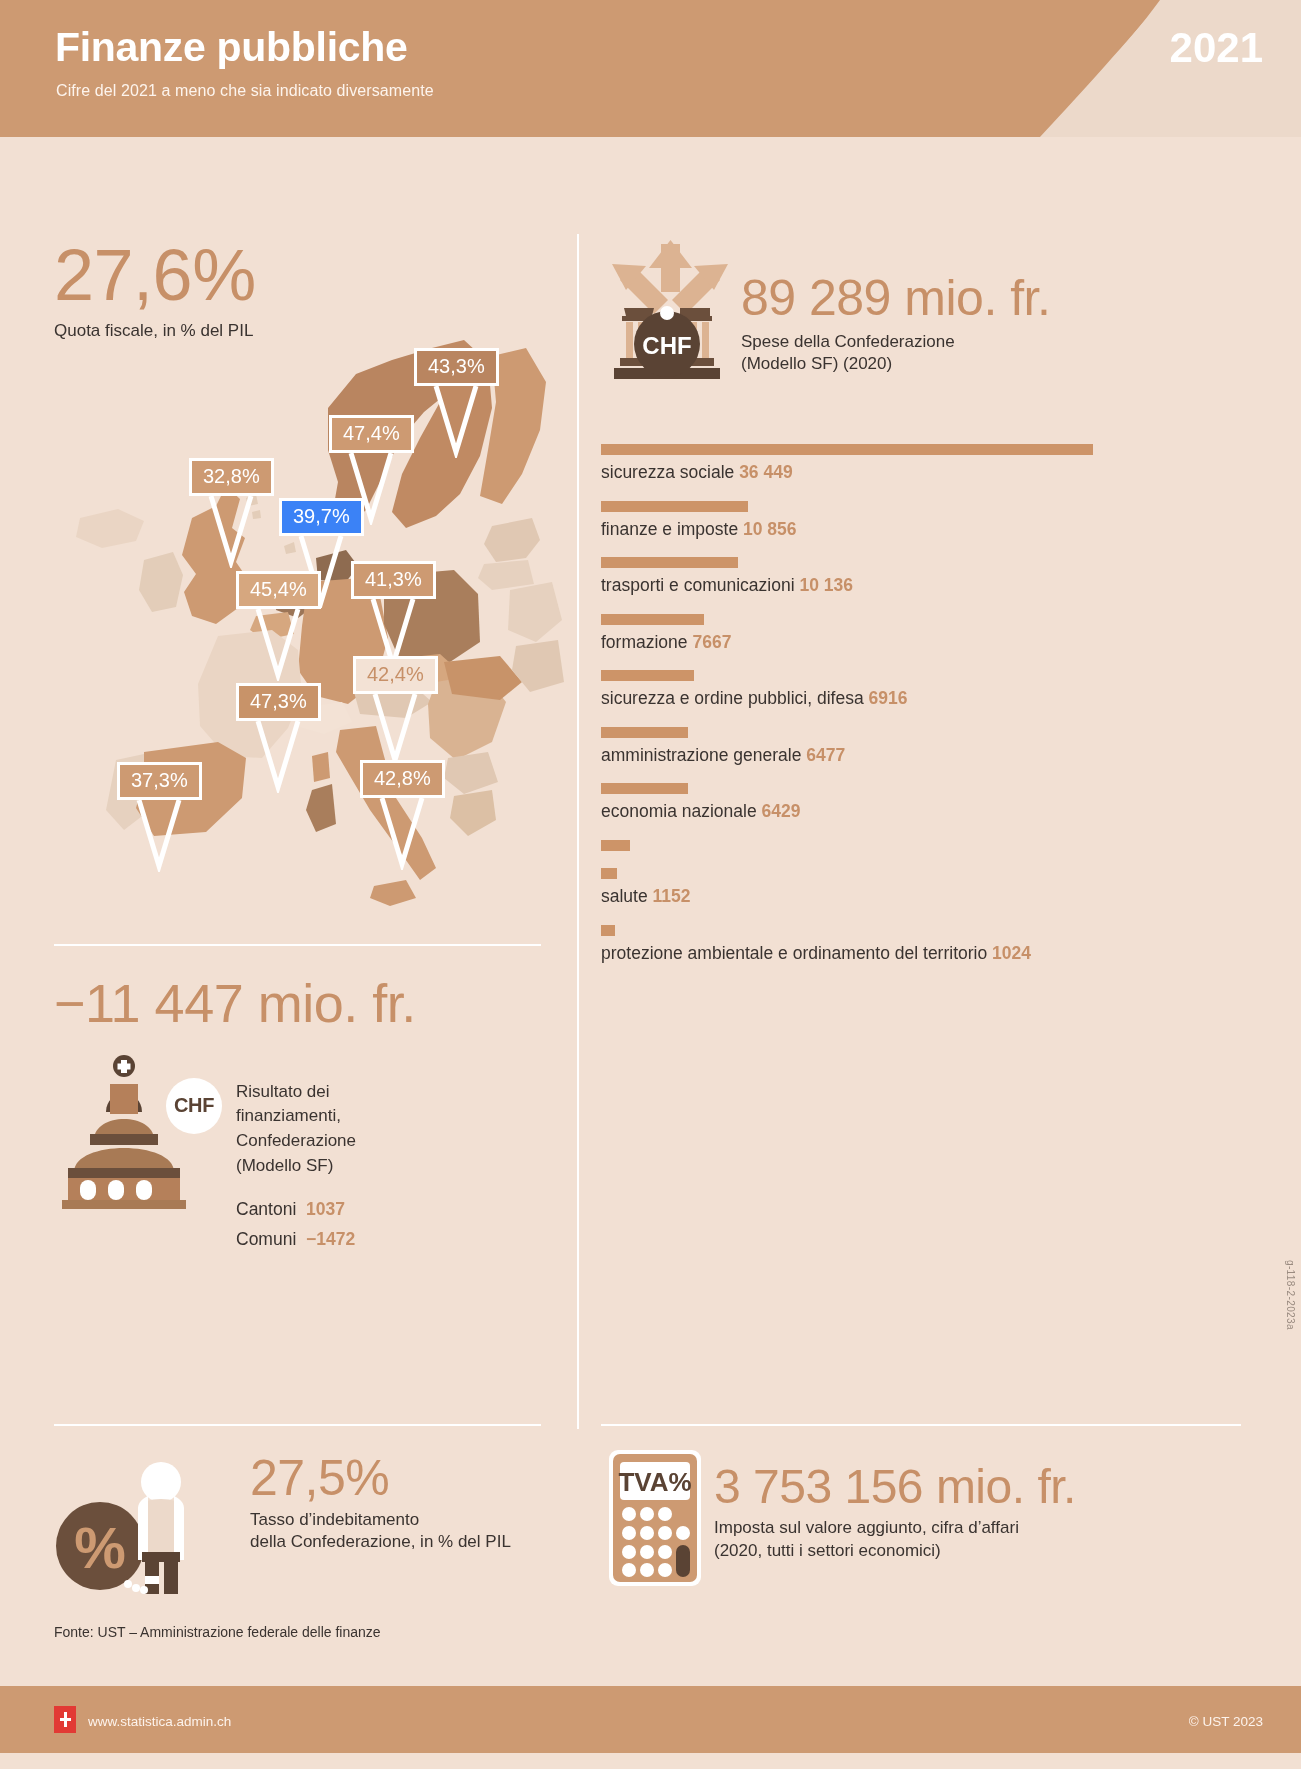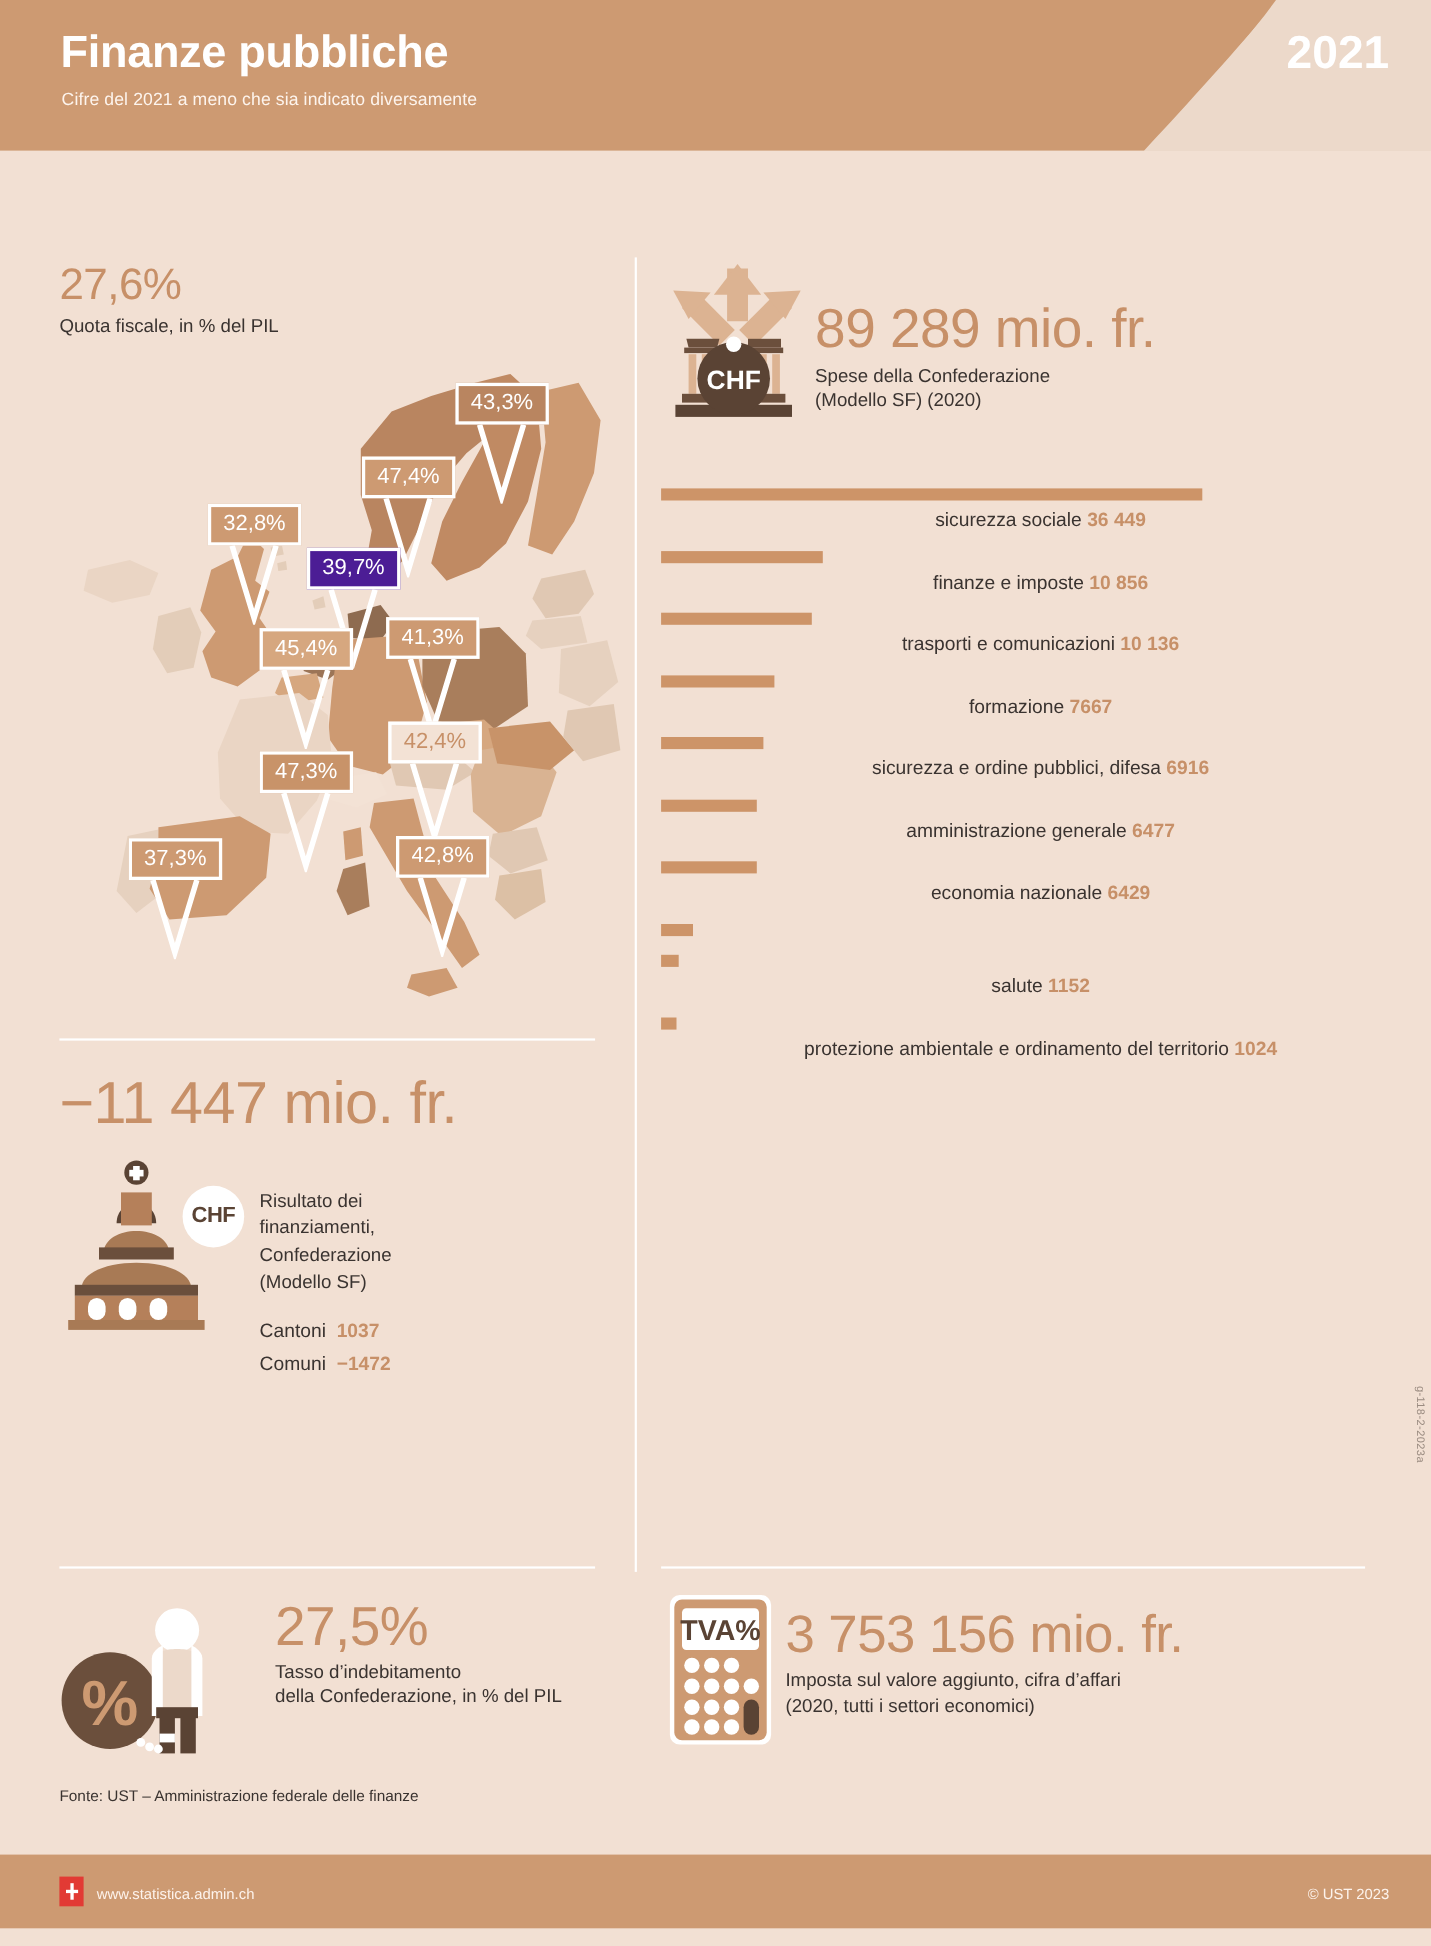--- a/index.html
+++ b/index.html
@@ -39,21 +39,21 @@
   .vdiv {
     position: absolute; left: 577px; top: 234px;
     width: 2px; height: 1195px; background: #ffffff;
   }
   .hdiv {
     position: absolute; height: 2px; background: #ffffff;
   }
 
   
   .big-num {
-    font-size: 40px; color: #c79068; font-weight: 300; letter-spacing: -0.5px;
+    font-size: 72px; color: #c79068; font-weight: 300; letter-spacing: -0.5px;
     line-height: 1.05; white-space: nowrap;
   }
   .cap { font-size: 17px; color: #3a3330; line-height: 1.35; }
 
   #tax-quota { position: absolute; left: 54px; top: 238px; }
   #tax-quota .cap { margin-top: 6px; }
 
   
   .map-wrap { position: absolute; left: 40px; top: 290px; width: 530px; height: 640px; }
   .map-wrap svg { display:block; }
@@ -99,21 +99,21 @@
   .exp-text { position: absolute; left: 140px; top: 12px; }
   .exp-text .big-num { font-size: 50px; margin-top: 20px; }
   .exp-text .cap { margin-top: 6px; }
 
   
   #bar-list { position: absolute; left: 601px; top: 444px; width: 690px; }
   .bar-item { margin-bottom: 17.5px; }
   .bar {
     height: 11px; background: #cd9468; margin-bottom: 7px;
   }
-  .bar-label { font-size: 17.5px; color: #3a3330; white-space: nowrap; text-align: center; }
+  .bar-label { font-size: 17.5px; color: #3a3330; white-space: nowrap; }
   .bar-label .val { color: #c79068; font-weight: bold; }
 
   
   #vat-block { position: absolute; left: 601px; top: 1448px; width: 620px; height: 150px; }
   .vat-icon { position: absolute; left: 6px; top: 0px; }
   .vat-text { position: absolute; left: 113px; top: 14px; }
   .vat-text .big-num { font-size: 48px; }
   .vat-text .cap { margin-top: 5px; }
 
   
@@ -262,21 +262,21 @@
       </div>
       <div class="pin" style="left: 149px; top: 168px;">
         <div class="pin-box" style="background: rgb(205, 154, 114); color: rgb(255, 255, 255);">32,8%</div>
         <div class="pin-tail">
           <svg width="46" height="72" viewBox="0 0 46 72">
             <path d="M3,0 L23,66 L43,0" fill="none" stroke="#ffffff" stroke-width="5"></path>
           </svg>
         </div>
       </div>
       <div class="pin" style="left: 239px; top: 208px;">
-        <div class="pin-box" style="background: #4c1d95; color: rgb(255, 255, 255);">39,7%</div>
+        <div class="pin-box" style="background: #3b82f6; color: rgb(255, 255, 255);">39,7%</div>
         <div class="pin-tail">
           <svg width="46" height="72" viewBox="0 0 46 72">
             <path d="M3,0 L23,66 L43,0" fill="none" stroke="#ffffff" stroke-width="5"></path>
           </svg>
         </div>
       </div>
       <div class="pin" style="left: 311px; top: 271px;">
         <div class="pin-box" style="background: rgb(205, 154, 114); color: rgb(255, 255, 255);">41,3%</div>
         <div class="pin-tail">
           <svg width="46" height="72" viewBox="0 0 46 72">

